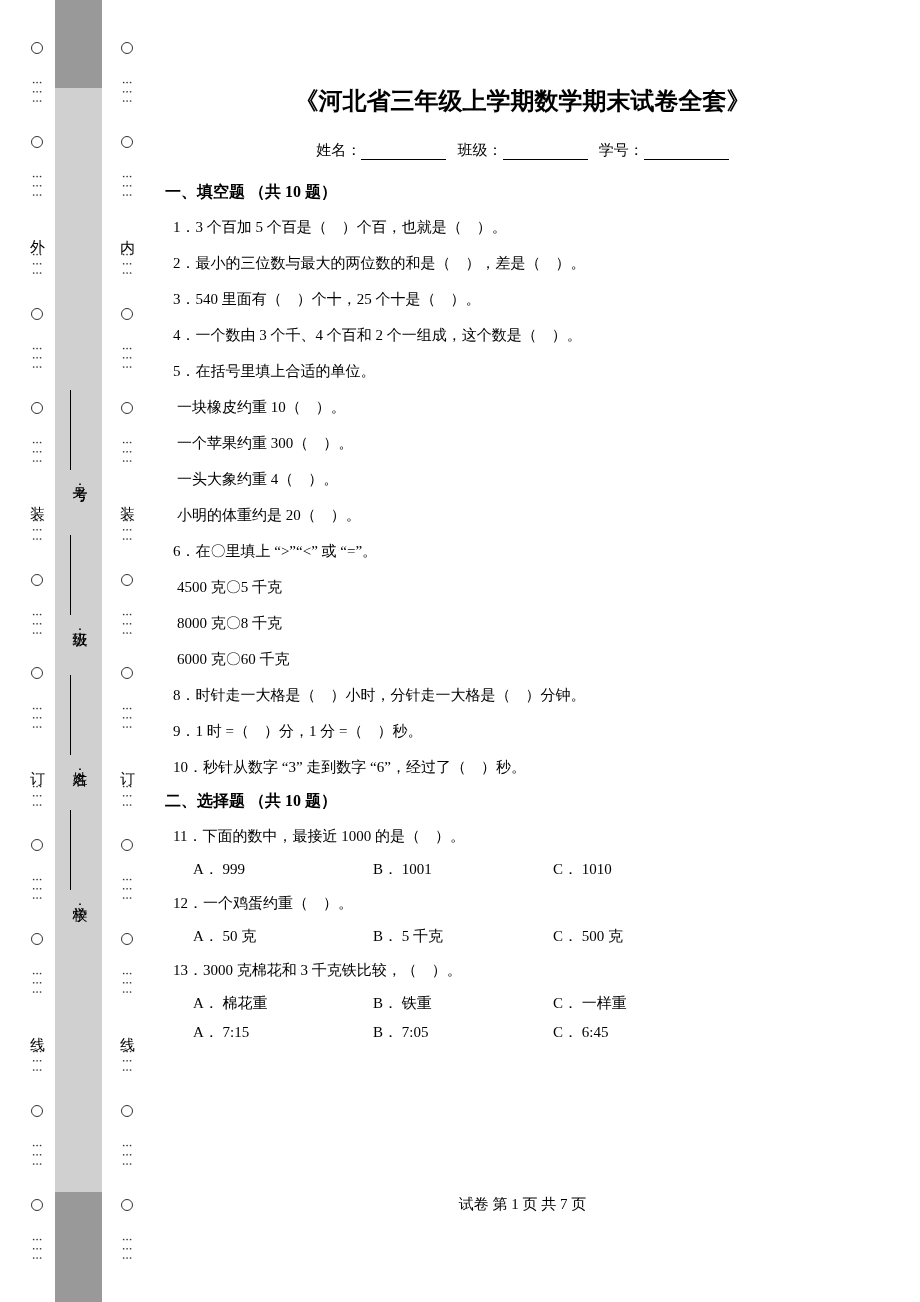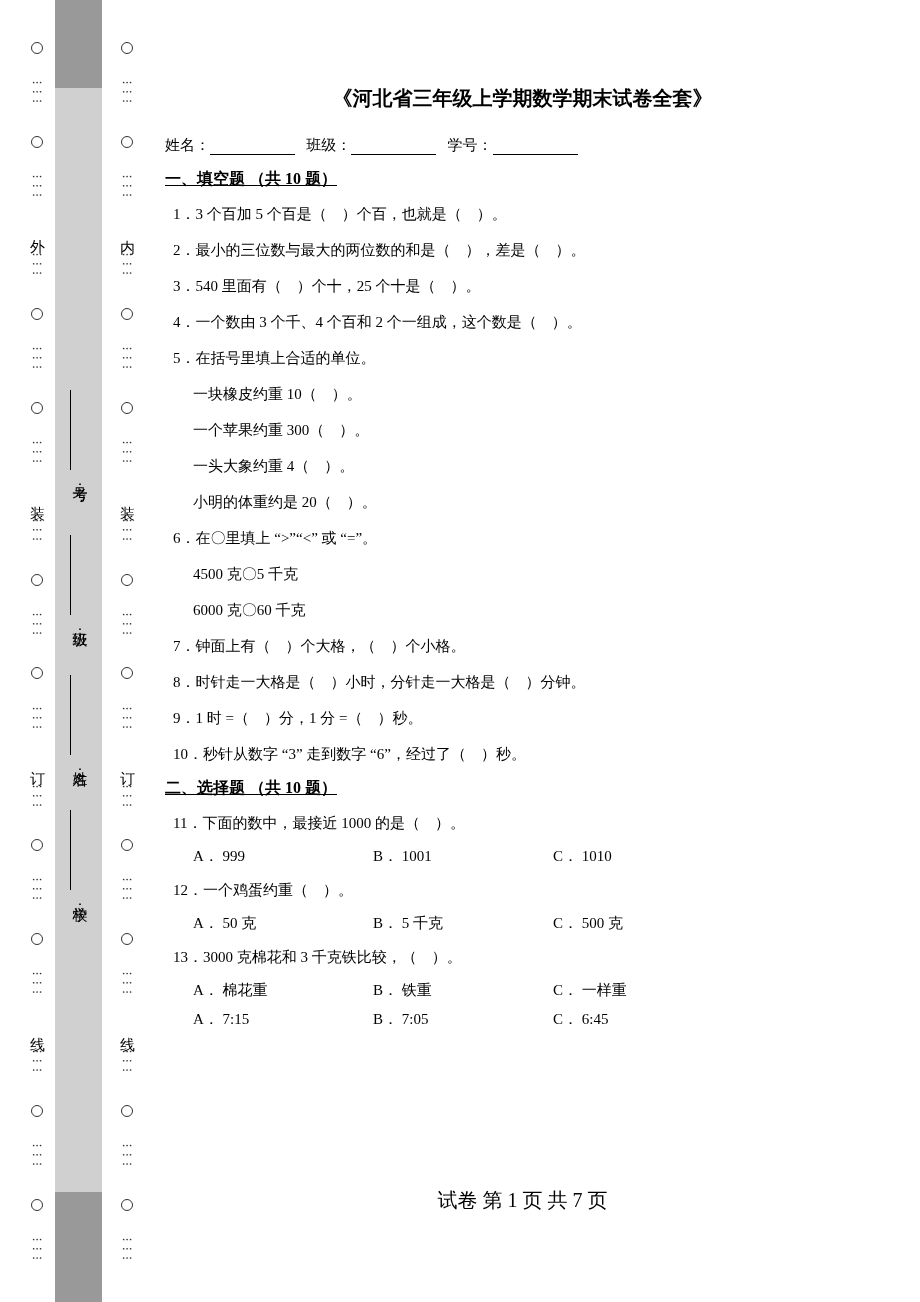--- a/index.html
+++ b/index.html
@@ -95,68 +95,67 @@
     .field-exam { left: 70px; top: 475px; }
     .line-exam { left: 70px; top: 390px; height: 80px; }
     .content {
       position: absolute;
       left: 165px;
       top: 85px;
       right: 40px;
       bottom: 20px;
     }
     .title {
-      font-size: 20px;
+      font-size: 24px;
       font-weight: bold;
       text-align: center;
       margin-bottom: 24px;
       font-family: "SimSun", "宋体", serif;
     }
     .info-line {
-      text-align: left;
-      font-size: 15px;
-      margin-bottom: 14px;
+      text-align: center;
+      font-size: 15px;
+      margin-bottom: 22px;
     }
     .info-blank {
       display: inline-block;
       border-bottom: 1px solid #000;
       width: 85px;
       vertical-align: bottom;
     }
     .section-header {
       font-size: 16px;
       font-weight: bold;
       margin: 0 0 12px 0;
-      text-decoration: underline;
     }
     .question {
       font-size: 15px;
       line-height: 1.6;
       margin: 12px 8px;
     }
     .sub-line {
       font-size: 15px;
       line-height: 1.6;
-      margin: 12px 0 12px 28px;
+      margin: 12px 0 12px 12px;
     }
     .options {
       font-size: 15px;
       margin: 10px 0 10px 28px;
       display: flex;
     }
     .opt {
       width: 180px;
     }
     .footer {
       position: absolute;
       bottom: 68px;
       left: 0;
       right: 56px;
       text-align: center;
-      font-size: 20px;
+      font-size: 15px;
       width: 100%;
     }
     .dotpattern {
       display: flex;
       flex-direction: column;
       align-items: center;
       height: 100%;
       justify-content: space-evenly;
       padding: 15px 0;
     }
@@ -258,22 +257,22 @@
   <div class="question">2．最小的三位数与最大的两位数的和是（　），差是（　）。</div>
   <div class="question">3．540 里面有（　）个十，25 个十是（　）。</div>
   <div class="question">4．一个数由 3 个千、4 个百和 2 个一组成，这个数是（　）。</div>
   <div class="question">5．在括号里填上合适的单位。</div>
   <div class="sub-line">一块橡皮约重 10（　）。</div>
   <div class="sub-line">一个苹果约重 300（　）。</div>
   <div class="sub-line">一头大象约重 4（　）。</div>
   <div class="sub-line">小明的体重约是 20（　）。</div>
   <div class="question">6．在〇里填上 “&gt;”“&lt;” 或 “=”。</div>
   <div class="sub-line">4500 克〇5 千克</div>
+  <div class="sub-line">8000 克〇8 千克</div>
   <div class="sub-line">6000 克〇60 千克</div>
-  <div class="question">7．钟面上有（　）个大格，（　）个小格。</div>
   <div class="question">8．时针走一大格是（　）小时，分针走一大格是（　）分钟。</div>
   <div class="question">9．1 时 =（　）分，1 分 =（　）秒。</div>
   <div class="question">10．秒针从数字 “3” 走到数字 “6”，经过了（　）秒。</div>
 
   <div class="section-header">二、选择题 （共 10 题）</div>
 
   <div class="question">11．下面的数中，最接近 1000 的是（　）。</div>
   <div class="options">
     <div class="opt">A． 999</div>
     <div class="opt">B． 1001</div>

